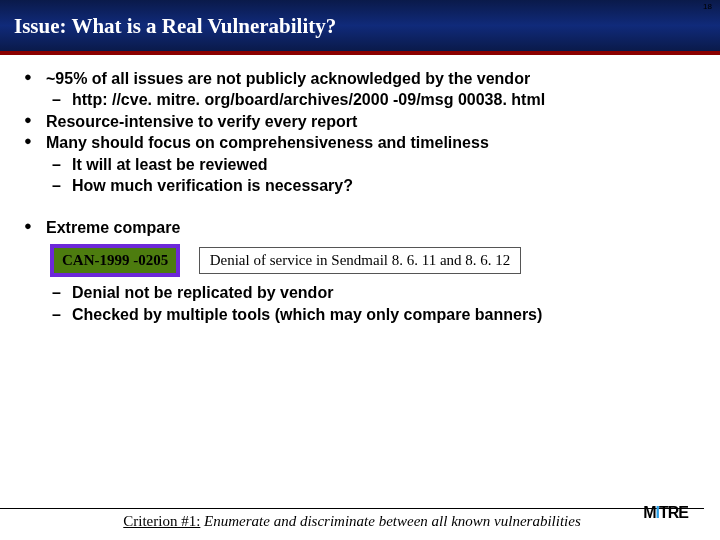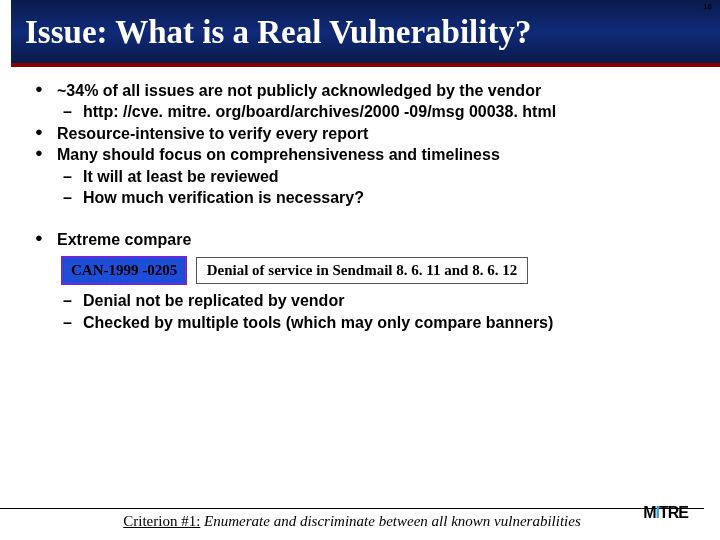--- a/index.html
+++ b/index.html
@@ -10,34 +10,33 @@
     background: #fff;
     font-family: "Times New Roman", Times, serif;
     position: relative;
     overflow: hidden;
   }
   .slide {
     width: 720px;
     height: 540px;
     position: relative;
     box-sizing: border-box;
-    padding-left: 11px;
   }
   .page-num {
     position: absolute;
     top: 2px;
     right: 8px;
     font-size: 8px;
     font-family: Arial, sans-serif;
     color: #000;
   }
   .title-bar {
     background: linear-gradient(to bottom, #0a1a4a 0%, #102a7a 50%, #0a1a4a 100%);
     color: #fff;
-    font-size: 33px;
+    font-size: 21px;
     font-weight: bold;
     padding: 14px 14px 12px 14px;
     border-bottom: 4px solid #8b0000;
     font-family: "Times New Roman", Times, serif;
   }
   .body {
     padding: 14px 20px 0 46px;
     font-family: Arial, Helvetica, sans-serif;
     font-size: 16px;
     font-weight: bold;
@@ -68,36 +67,36 @@
     top: 0;
   }
   .gap {
     height: 20px;
   }
   .example-row {
     margin: 6px 0 6px 4px;
   }
   .can-id {
     display: inline-block;
-    border: 2px solid #6d28d9;
-    background: #1d4ed8;
+    border: 4px solid #6d28d9;
+    background: #4d7c0f;
     font-family: "Times New Roman", Times, serif;
     font-weight: bold;
     font-size: 15px;
     padding: 3px 8px;
     vertical-align: middle;
   }
   .can-desc {
     display: inline-block;
     border: 1px solid #555;
     font-family: "Times New Roman", Times, serif;
-    font-weight: bold;
+    font-weight: normal;
     font-size: 15px;
     padding: 3px 10px;
-    margin-left: 4px;
+    margin-left: 14px;
     vertical-align: middle;
     text-align: right;
   }
   .footer {
     position: absolute;
     left: 0;
     right: 16px;
     bottom: 10px;
     border-top: 1px solid #000;
     padding-top: 4px;
@@ -124,21 +123,21 @@
 </head>
 <body>
 
 <div class="slide">
 
   <div class="page-num">18</div>
 
   <div class="title-bar">Issue: What is a Real Vulnerability?</div>
 
   <div class="body">
-    <div class="bullet">~34% of all issues are not publicly acknowledged by the vendor</div>
+    <div class="bullet">~95% of all issues are not publicly acknowledged by the vendor</div>
     <div class="sub">http: //cve. mitre. org/board/archives/2000 -09/msg 00038. html</div>
     <div class="bullet">Resource-intensive to verify every report</div>
     <div class="bullet">Many should focus on comprehensiveness and timeliness</div>
     <div class="sub">It will at least be reviewed</div>
     <div class="sub">How much verification is necessary?</div>
 
     <div class="gap"></div>
 
     <div class="bullet">Extreme compare</div>
 

